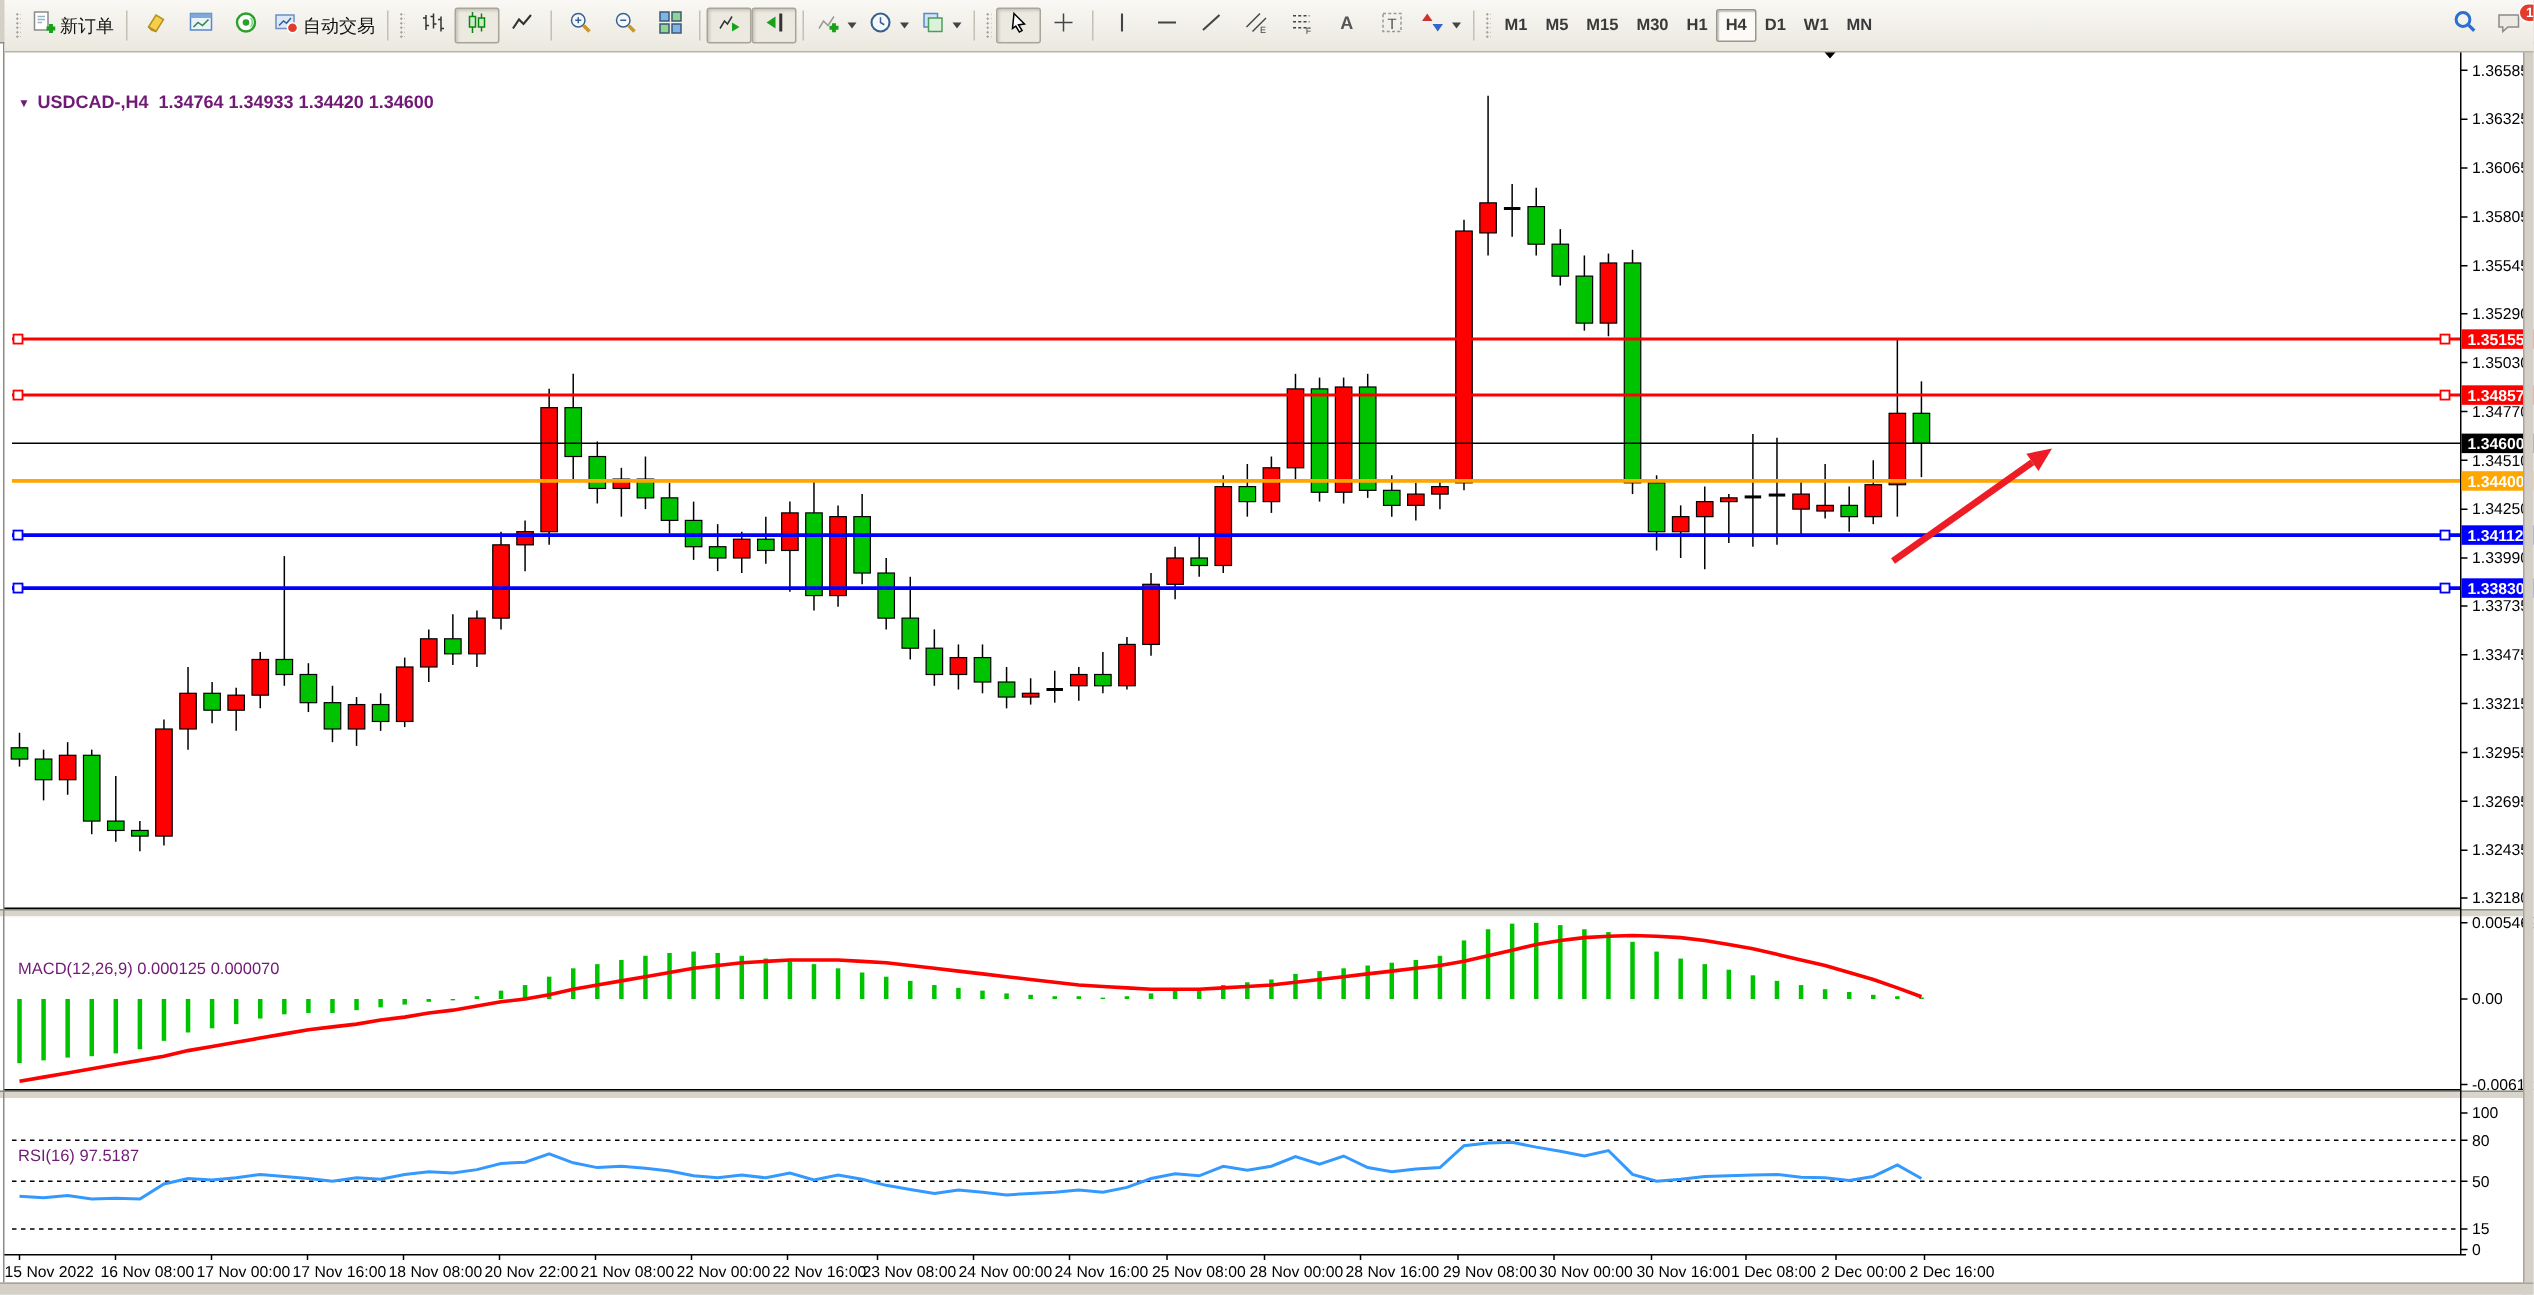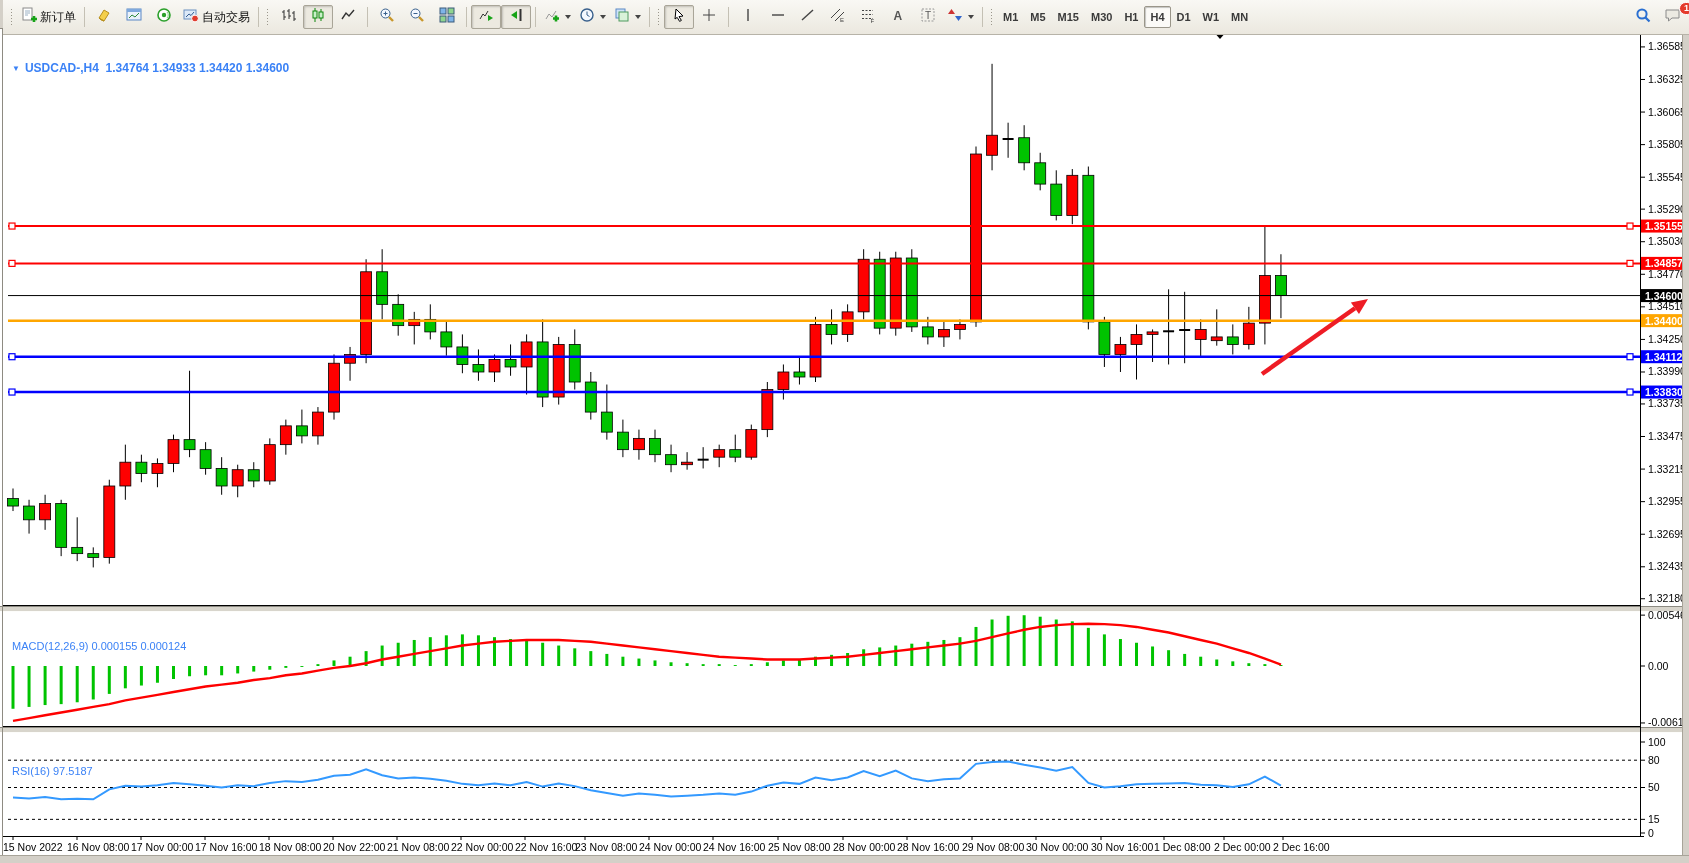--- a/index.html
+++ b/index.html
@@ -17,21 +17,21 @@
   .tf{font-size:11px;font-weight:700;color:#3a3a3a;padding:0 5px;height:20px;display:flex;align-items:center;border:1px solid transparent;border-radius:2px}
   .tf.pressed{background:#fbfaf7;border-color:#9a968a;box-shadow:inset 1px 1px 1px rgba(0,0,0,.22)}
   .spacer{flex:1}
   .chatwrap{position:relative}
   .badge{position:absolute;top:-4px;right:-7px;background:#e43b2c;color:#fff;border-radius:8px;font-size:9px;line-height:11px;
     padding:0 4px;font-weight:700;border:1px solid #fff}
   
   #chartArea{position:absolute;top:28px;left:0;width:1683px;height:827px;background:#fff;z-index:1}
   #chart-svg{position:absolute;top:0;left:0;z-index:2}
   svg text{font-family:"Liberation Sans",sans-serif}
-  .hdr{position:absolute;font-size:11px;color:#3b82f6;z-index:3;white-space:nowrap}
+  .hdr{position:absolute;font-size:11px;color:#701a75;z-index:3;white-space:nowrap}
   #title{left:12px;top:33px;font-size:12px;font-weight:600}
   #title .tri{font-size:8px;vertical-align:1px;margin-right:5px}
   #macdHdr{left:12px;top:612px}
   #rsiHdr{left:12px;top:737px}
   #leftEdge{position:absolute;left:2px;top:28px;width:1px;height:827px;background:#8e8b82;z-index:6}
   #topEdge{position:absolute;left:0;top:28px;width:1689px;height:1px;background:#8e8b82;z-index:6}
   #rightEdge{position:absolute;right:0;top:0;width:6px;height:863px;background:#d4d0c8;border-left:1px solid #a8a499;z-index:7}
   #bottomEdge{position:absolute;left:0;top:855px;width:1689px;height:8px;background:#d4d0c8;border-top:1px solid #a8a499;z-index:7}
 </style>
 </head>
@@ -262,21 +262,21 @@
         </svg></span>
     <span class="badge">1</span>
   </div>
 </div>
 
 <div id="chartArea">
   <div class="hdr" id="title">
     <span class="tri">▼</span><span>USDCAD-,H4</span>&nbsp;&nbsp;<span>1.34764</span> <span>1.34933</span> <span>1.34420</span> <span>1.34600</span>
   </div>
   <div class="hdr" id="macdHdr">
-    <span>MACD(12,26,9)</span> <span>0.000155</span> <span>0.000124</span>
+    <span>MACD(12,26,9)</span> <span>0.000125</span> <span>0.000070</span>
   </div>
   <div class="hdr" id="rsiHdr">
     <span>RSI(16)</span> <span>97.5187</span>
   </div>
 </div>
 <svg id="chart-svg" width="1689" height="863">
     <rect x="0" y="606" width="1683" height="5" fill="#d8d5cc"></rect>
     <line x1="0" y1="606.5" x2="1683" y2="606.5" stroke="#8c8a82"></line>
     <line x1="0" y1="611.5" x2="1683" y2="611.5" stroke="#fdfdfb"></line>
     <rect x="0" y="727" width="1683" height="5" fill="#d8d5cc"></rect>

